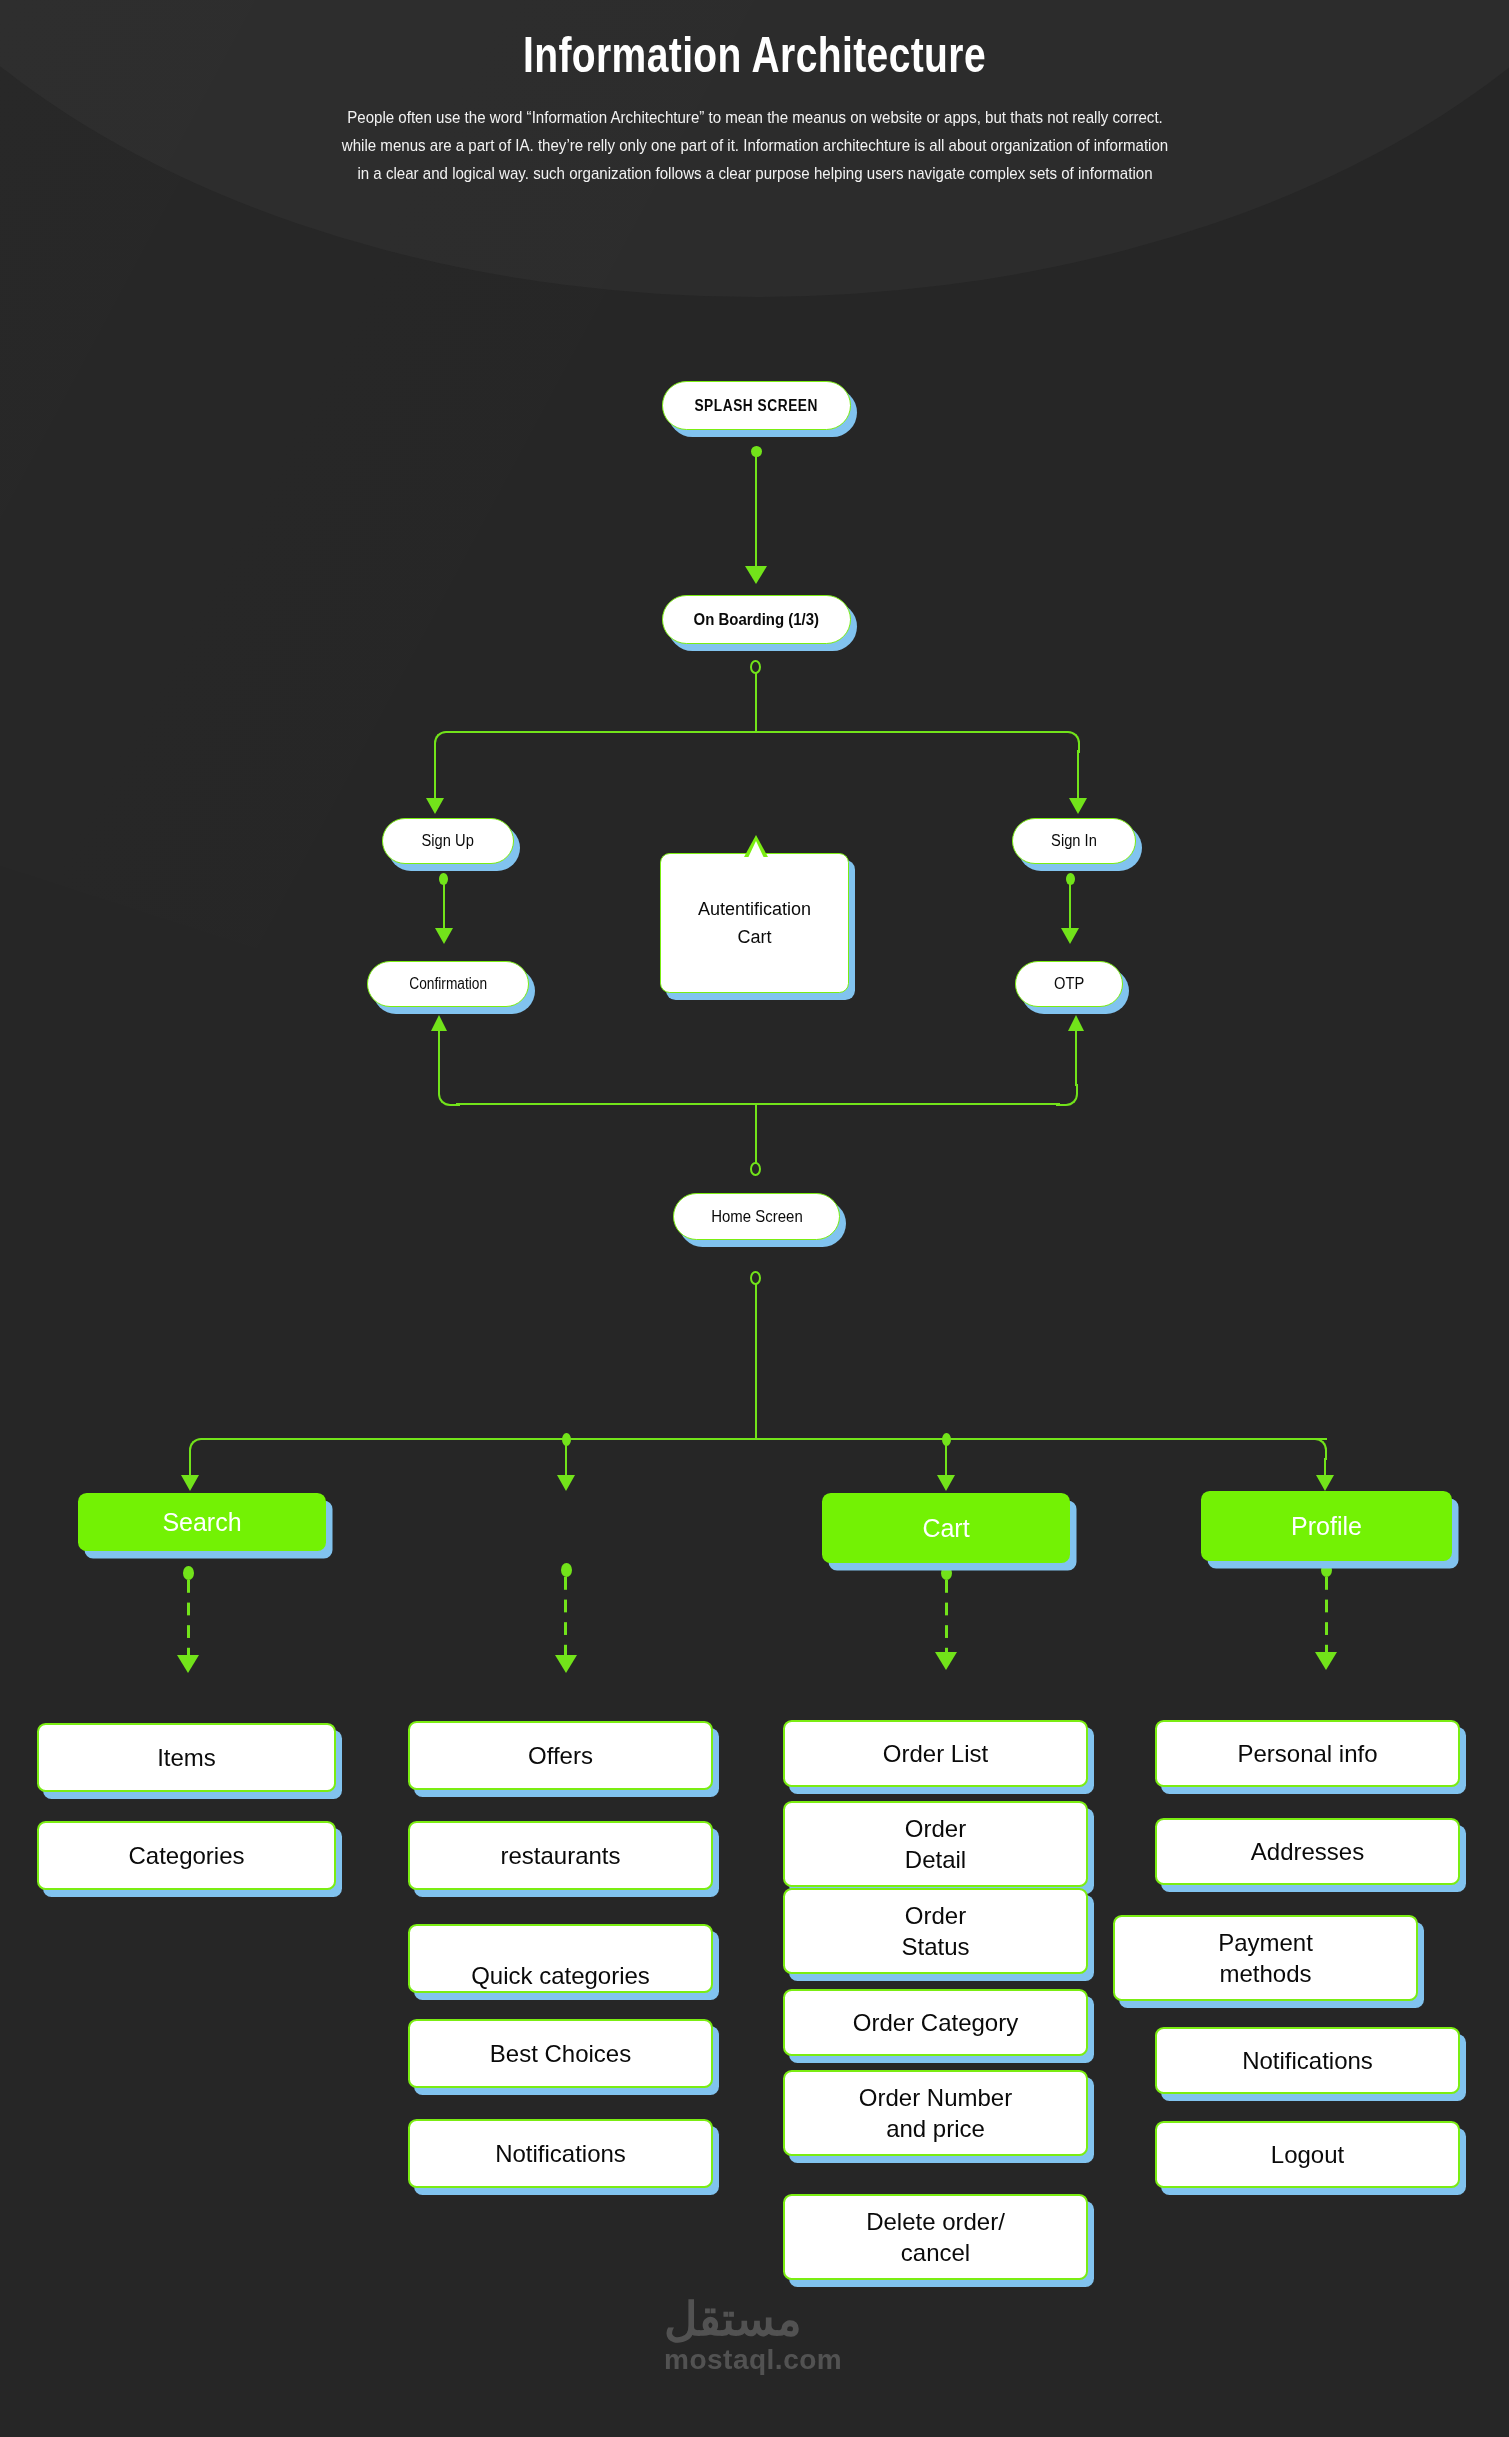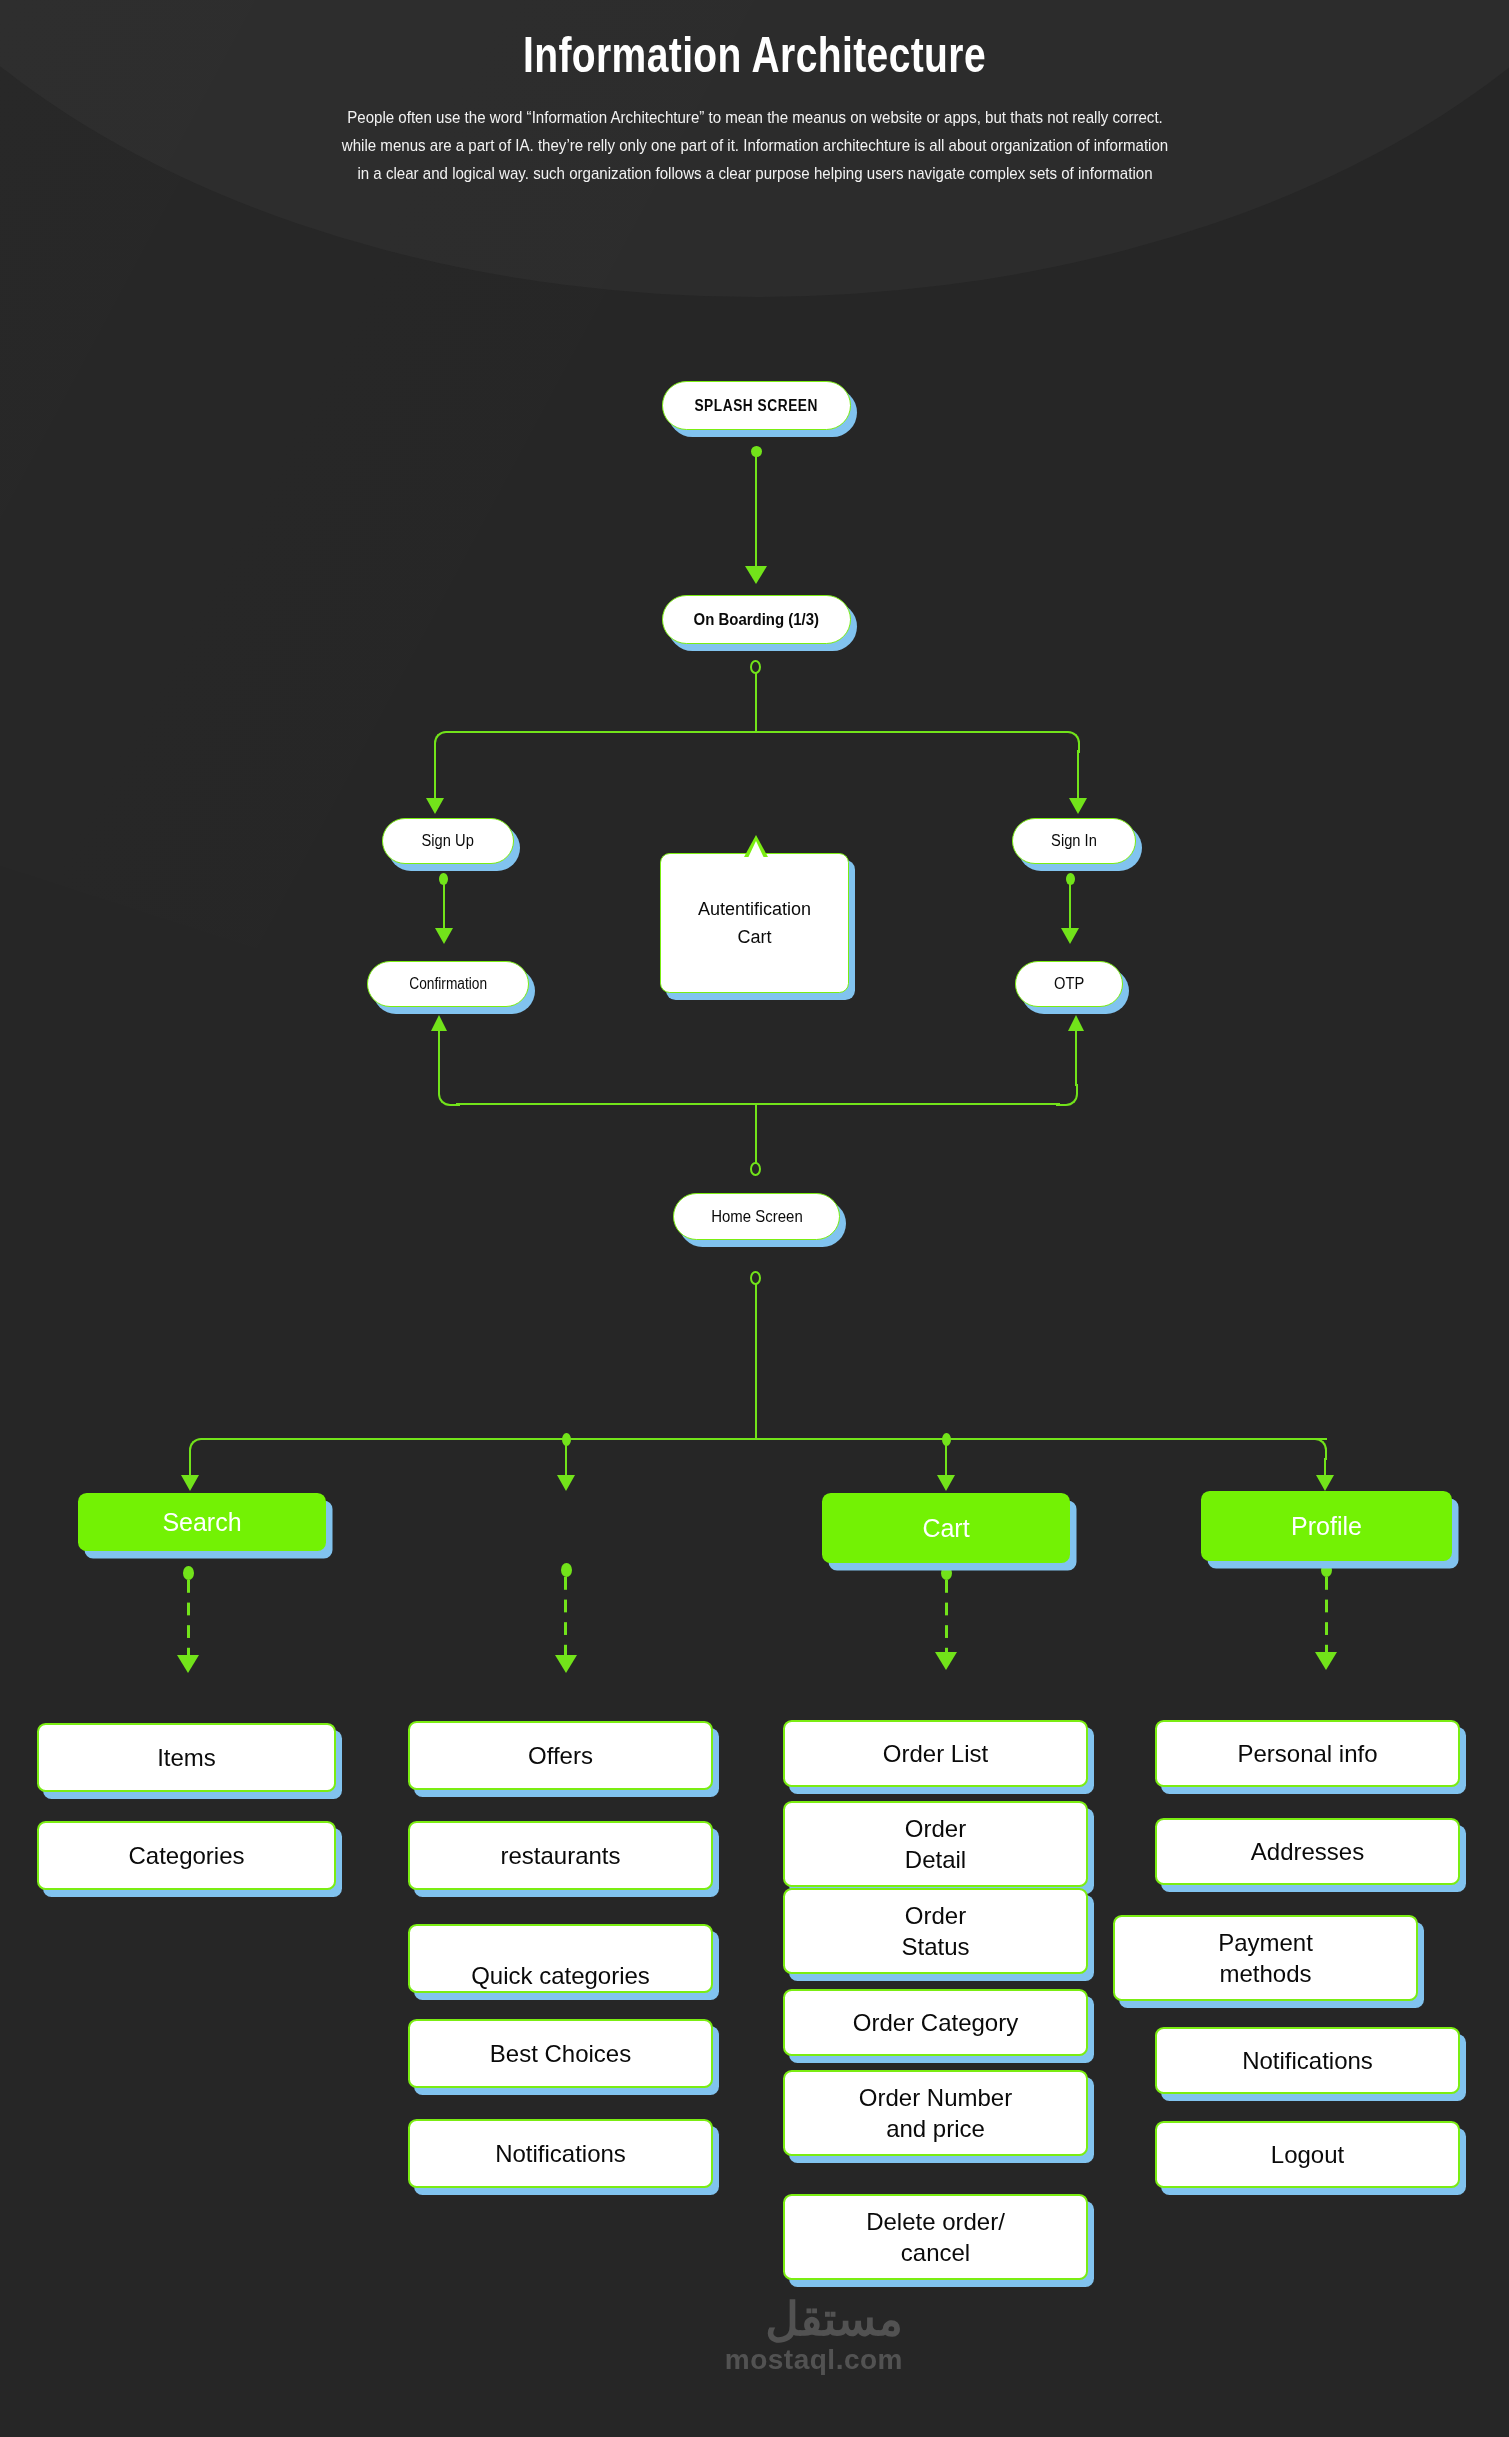--- a/index.html
+++ b/index.html
@@ -131,22 +131,22 @@
   .arrow-d { position:absolute; width:0; height:0; border-left:11.3px solid transparent; border-right:11.3px solid transparent; border-top:18.3px solid #72e31a; z-index:4; }
   .arrow-thin-d { position:absolute; width:0; height:0; border-left:9.2px solid transparent; border-right:9.2px solid transparent; border-top:16px solid #72e31a; z-index:4; }
   .arrow-thin-u { position:absolute; width:0; height:0; border-left:8px solid transparent; border-right:8px solid transparent; border-bottom:16px solid #72e31a; z-index:4; }
   .dash    { position:absolute; width:3.2px; z-index:3;
              background-image:linear-gradient(#72e31a 55%, rgba(0,0,0,0) 0);
              background-size:3.2px 22.6px; background-repeat:repeat-y; }
   .elbow   { position:absolute; border-color:#72e31a; border-style:solid; z-index:3; }
 
   
   #watermark {
-    position:absolute; left:644px; top:2294px; width:259px;
-    text-align:right; z-index:9; pointer-events:none;
+    position:absolute; left:664px; top:2294px; width:259px;
+    text-align:left; z-index:9; pointer-events:none;
     opacity:0.30;
   }
   #wm-ar { color:#b9b9b9; font-size:46px; font-weight:bold; line-height:50px; direction:rtl; }
   #wm-en { color:#b9b9b9; font-size:28px; letter-spacing:0.5px; line-height:32px;font-weight:bold; }
 </style>
 </head>
 <body>
 
 <div id="bg-arc"></div>
 <div id="bg-arc2"></div>

